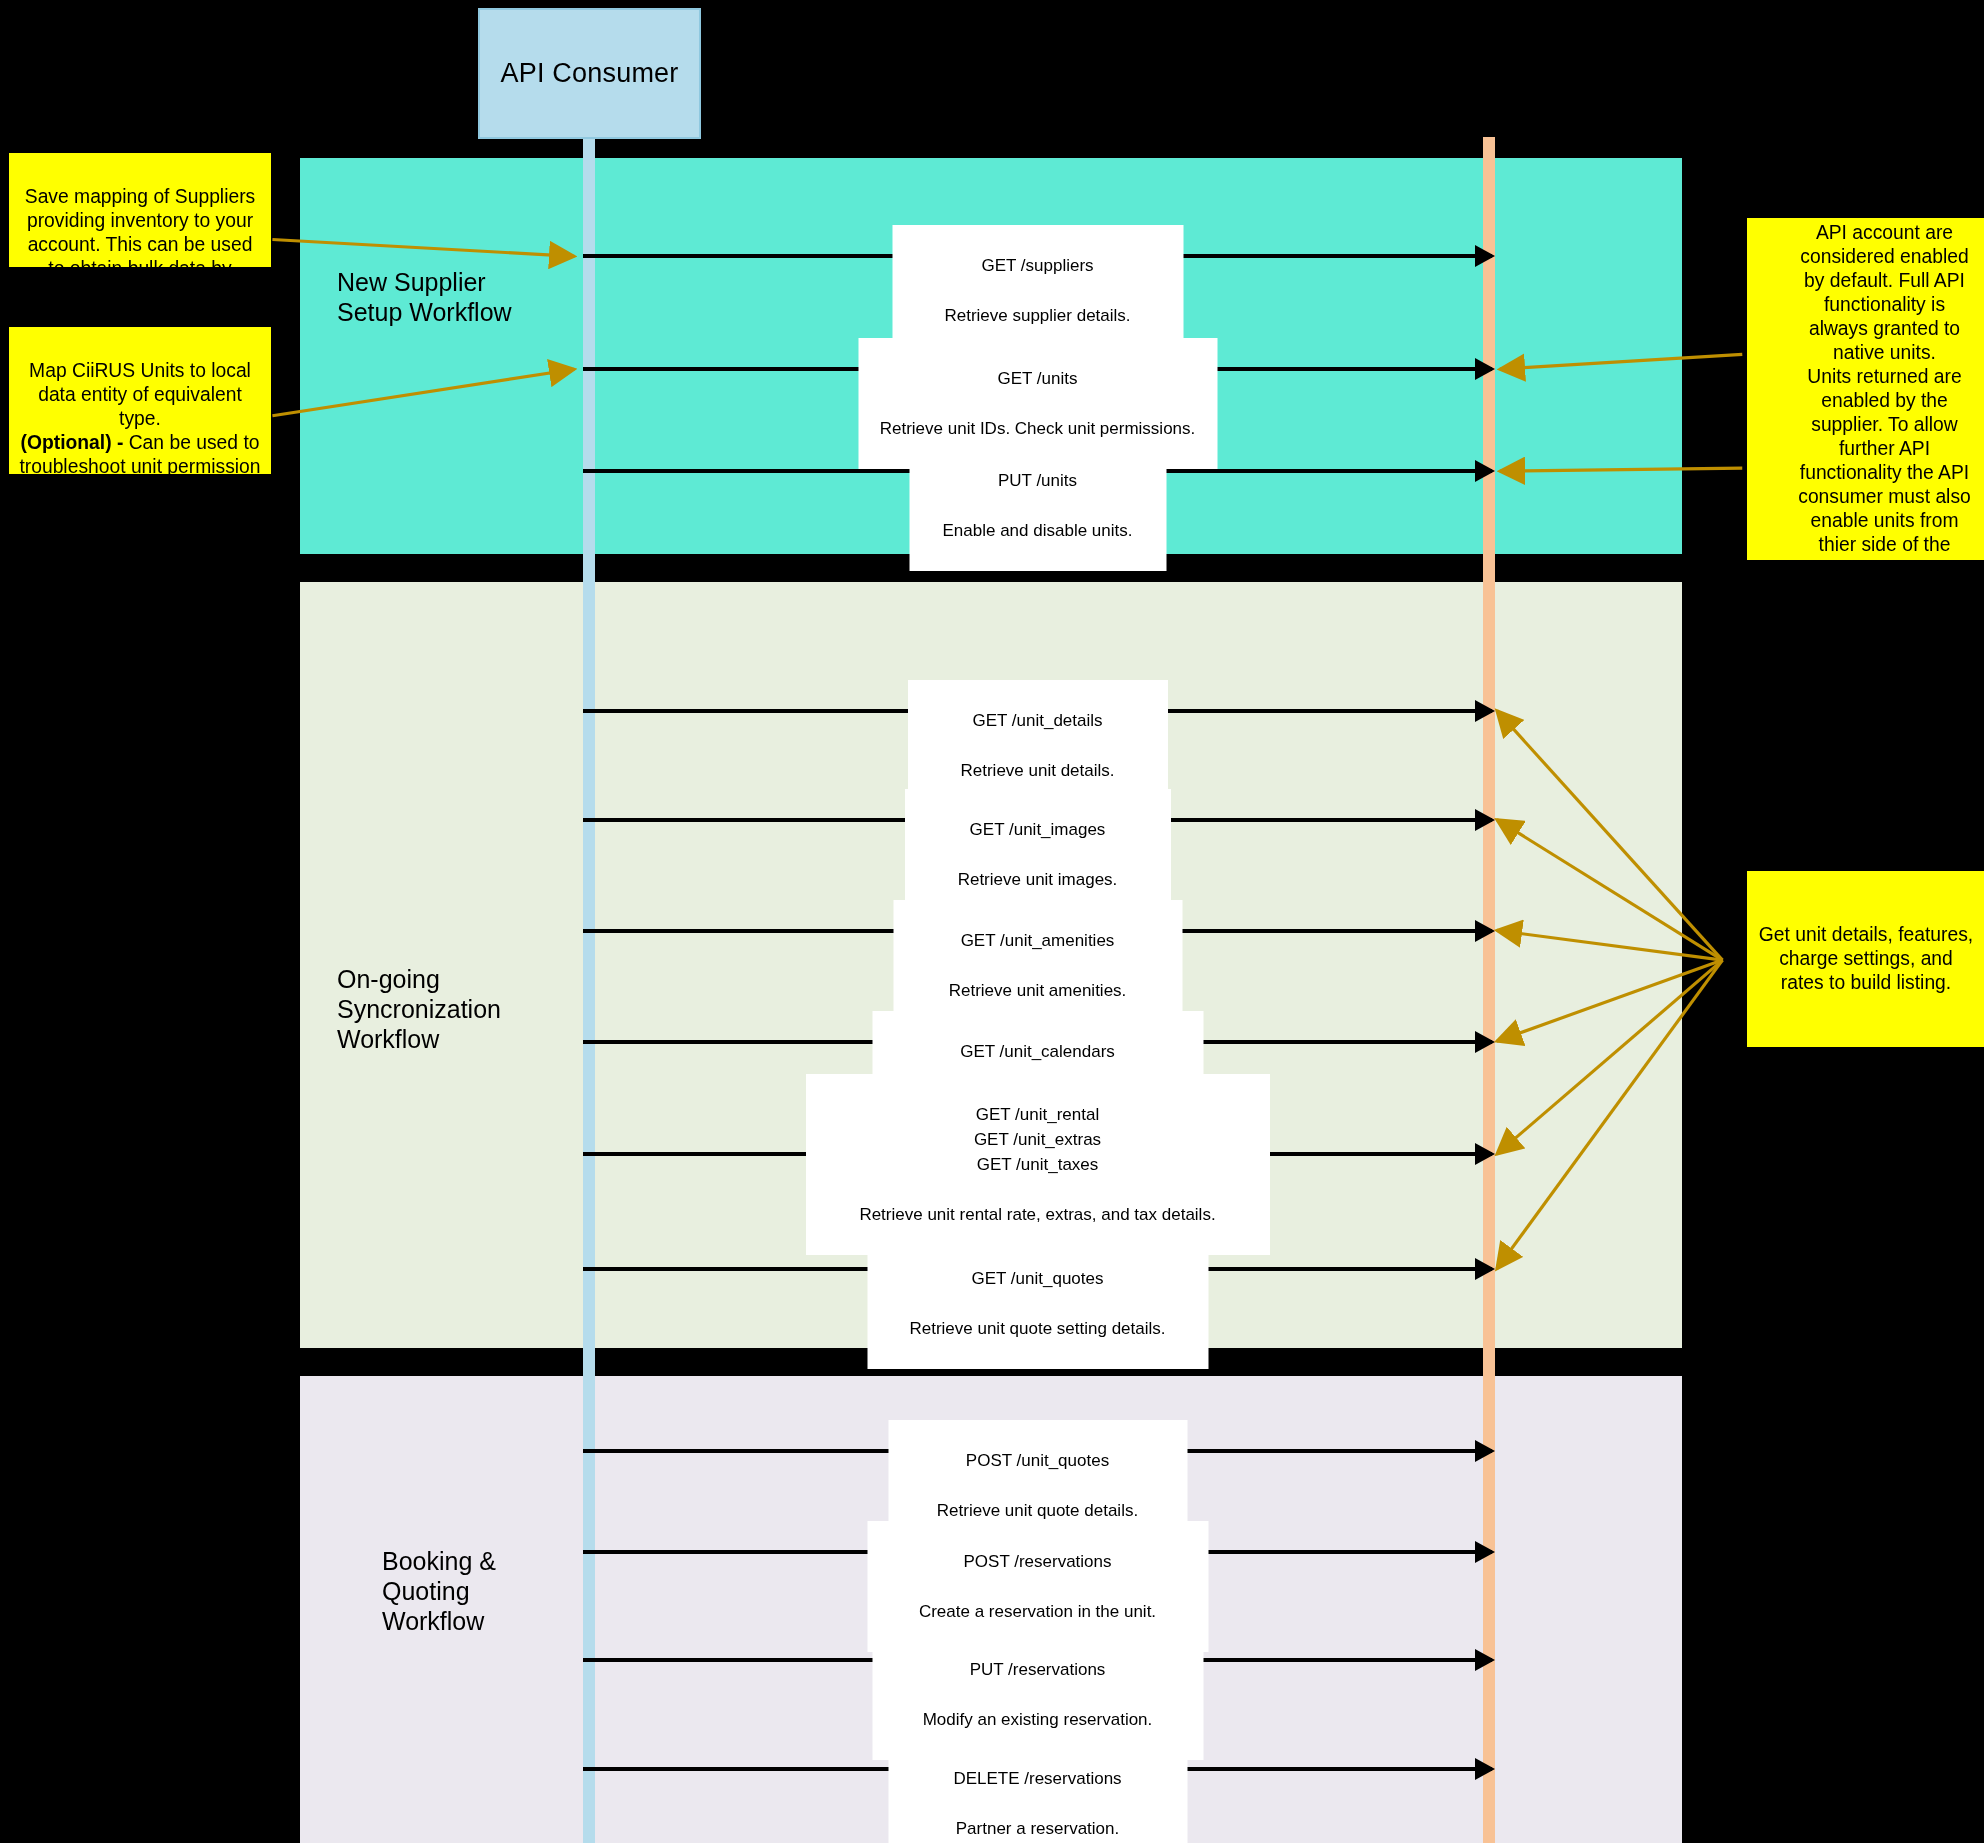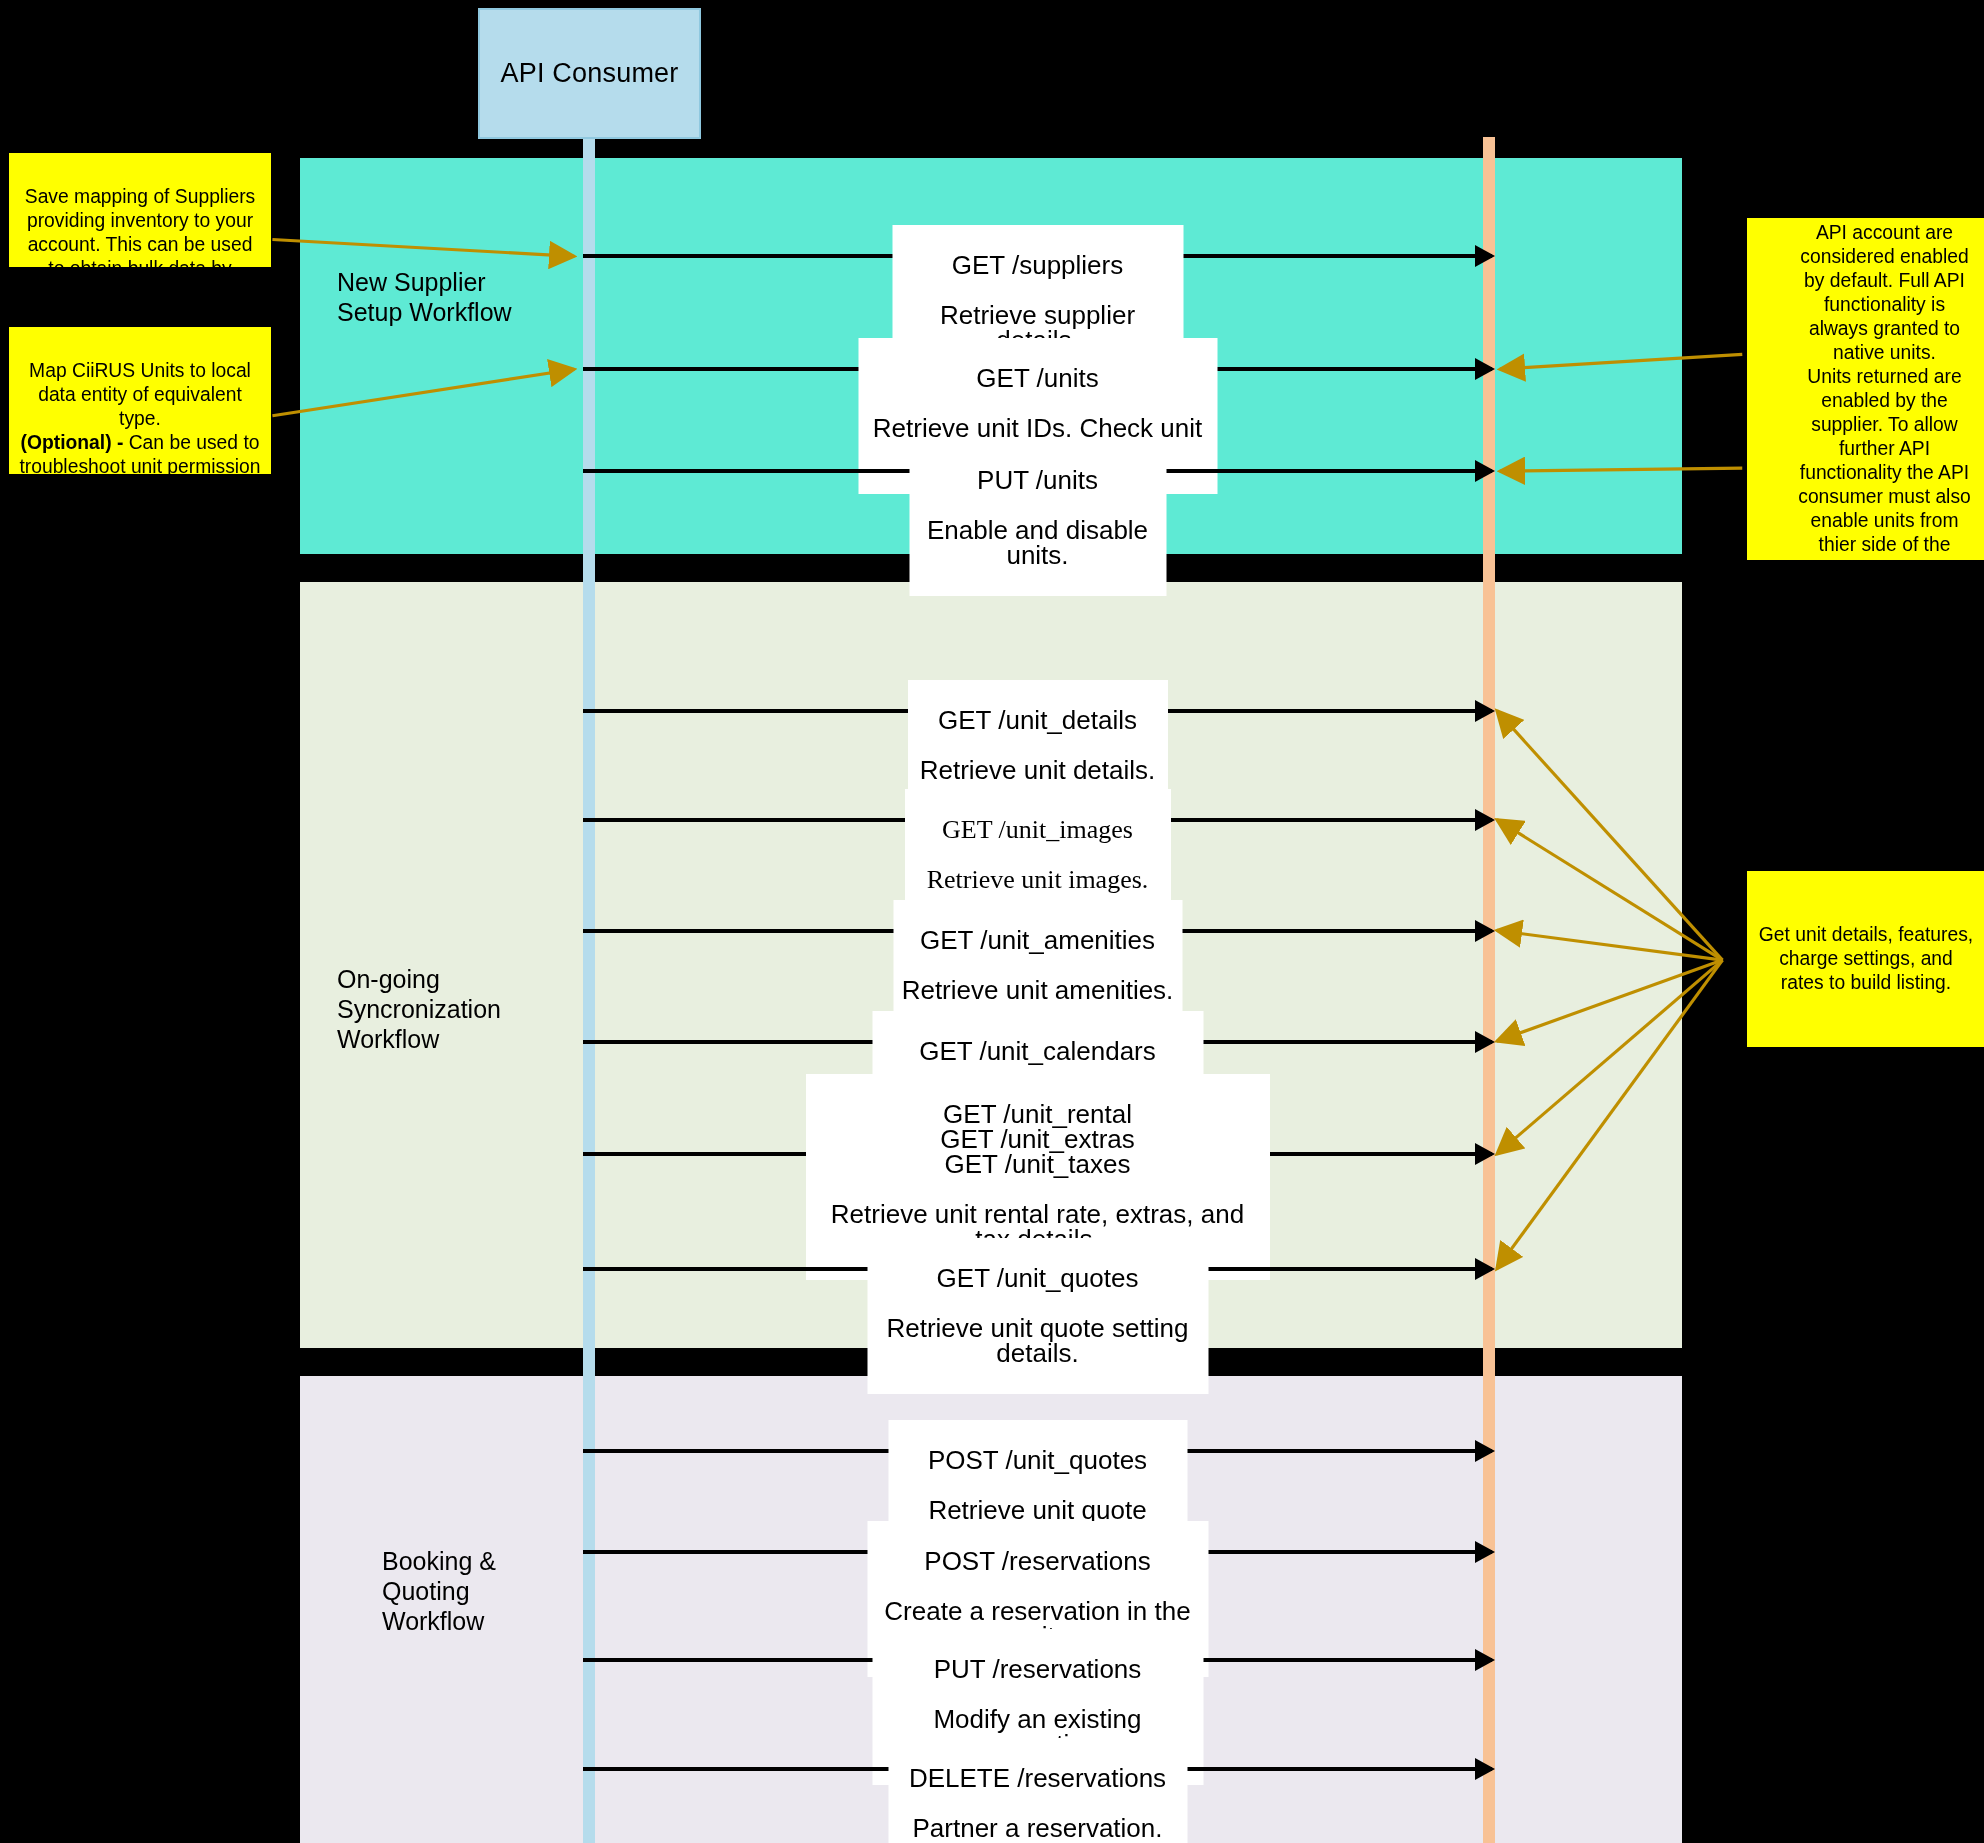--- a/index.html
+++ b/index.html
@@ -86,21 +86,21 @@
     border-top:11px solid transparent;
     border-bottom:11px solid transparent;
     border-left:20px solid #000;
   }
   .msg .label{
     position:absolute;
     left:50%;
     transform:translateX(-50%);
     background:#FFFFFF;
     padding:3px 7px;
-    font-size:26px;
+    font-size:17px;
     line-height:25px;
     text-align:center;
     white-space:pre-line;
     color:#000;
   }
   .msg .label.two{top:-31px;}
   .msg .label.four{top:-80px;}
 
   
   .note{
@@ -192,21 +192,21 @@
     <div class="head"></div>
     <div class="label two" style="width:246px;">
       <div>GET /unit_details</div>
       <div>Retrieve unit details.</div>
     </div>
   </div>
 
   <div class="msg" style="top:820px;">
     <div class="line"></div>
     <div class="head"></div>
-    <div class="label two" style="width:252px;font-family:Liberation Serif, serif;">
+    <div class="label two" style="width:252px;">
       <div>GET /unit_images</div>
       <div>Retrieve unit images.</div>
     </div>
   </div>
 
   <div class="msg" style="top:931px;">
     <div class="line"></div>
     <div class="head"></div>
     <div class="label two" style="width:275px;">
       <div>GET /unit_amenities</div>

